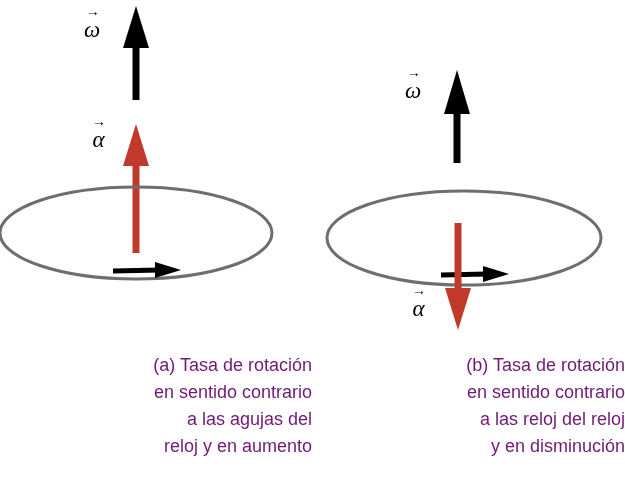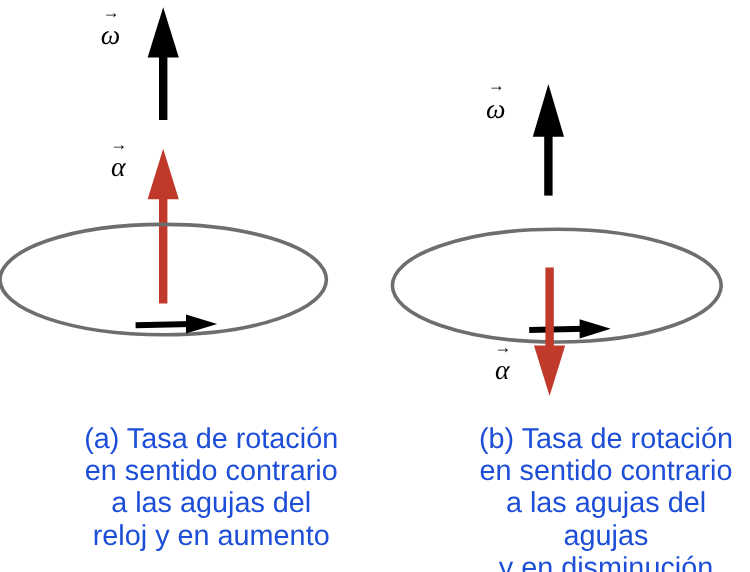--- a/index.html
+++ b/index.html
@@ -29,25 +29,25 @@
   .diagram-svg {
     position: absolute;
     top: 0;
     left: 0;
   }
 
   .caption {
     position: absolute;
     left: 0;
     width: 100%;
-    font-size: 24px;
+    font-size: 18px;
     line-height: 27px;
-    color: #1d4ed8;
+    color: #701a75;
     white-space: pre-line;
-    text-align: center;
+    text-align: right;
   }
   #caption-a {
     top: 352px;
     padding-left: 40px;
     box-sizing: border-box;
   }
   #caption-b {
     top: 352px;
     padding-left: 72px;
     box-sizing: border-box;
@@ -145,17 +145,17 @@
       <span class="sym">ω</span>
     </div>
 
     <div class="vec-label" style="left:99px; top:288px;">
       <span class="arrowbar">→</span>
       <span class="sym">α</span>
     </div>
 
     <div class="caption" id="caption-b">(b) Tasa de rotación
 en sentido contrario
-a las agujas del agujas
+a las reloj del reloj
 y en disminución</div>
   </div>
 
 </div>
 
 </body></html>

